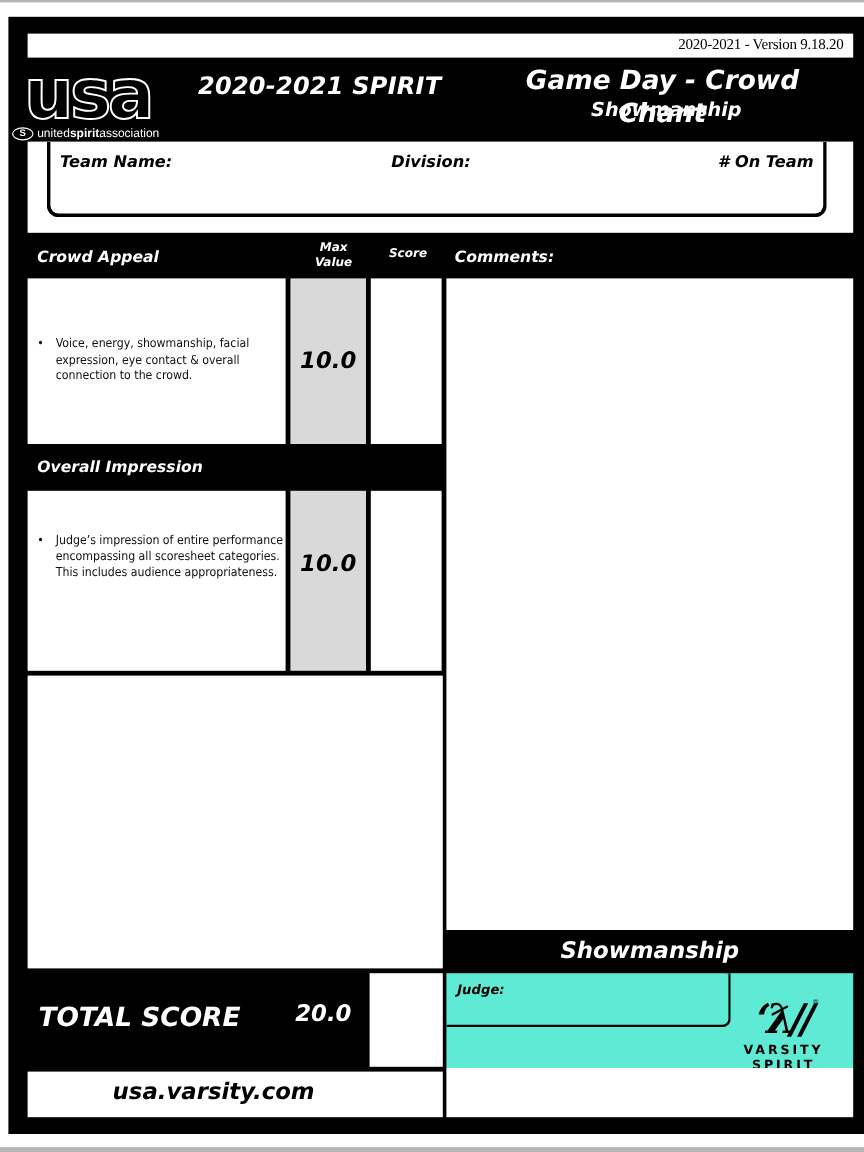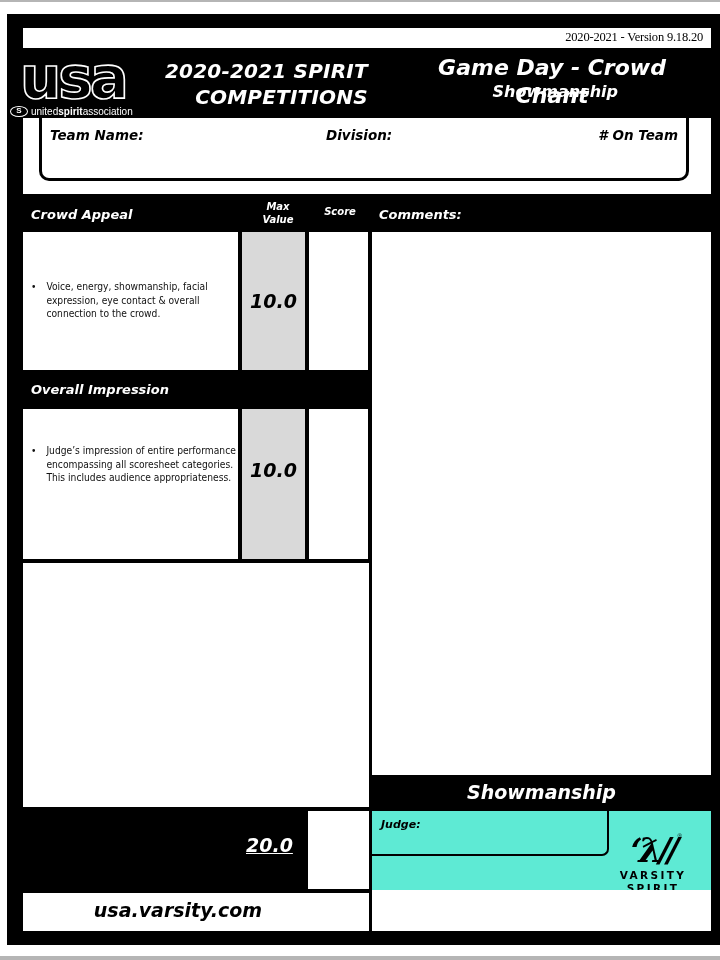--- a/index.html
+++ b/index.html
@@ -48,21 +48,21 @@
   .max-val { position: absolute; width: 100%; text-align: center; font-size: 19px; color: #000; }
   .comments-area { left: 365px; top: 218px; width: 339px; height: 543px; background: #fff; }
 
   .overall-hdr-text { position: absolute; left: 24px; top: 368px; color: #fff; font-size: 13px; }
 
   .blank-area { left: 16px; top: 549px; width: 346px; height: 244px; background: #fff; }
 
   .showman-band-text { position: absolute; left: 365px; top: 767px; width: 339px; text-align: center; color: #fff; font-size: 19px; }
 
   .total-label { left: 25px; top: 822px; color: #fff; font-size: 22px; }
-  .total-val { left: 239px; top: 820px; color: #fff; font-size: 19px; text-decoration: underline; }
+  .total-val { left: 239px; top: 820px; color: #fff; font-size: 19px; }
   .total-score-box { left: 301px; top: 797px; width: 61px; height: 78px; background: #fff; }
 
   .judge-area { left: 365px; top: 797px; width: 339px; height: 79px; background: #5eead4; }
   .judge-box { position: absolute; left: 0; top: 0; width: 237px; height: 45px; border: 2.5px solid #000; border-left: none; border-top: none; border-radius: 0 0 7px 0; }
   .judge-label { position: absolute; left: 9px; top: 7px; font-size: 11px; color: #000; }
 
   .varsity-logo { position: absolute; left: 236px; top: 20px; width: 90px; height: 80px; text-align: center; }
   .varsity-mark { font-family: "DejaVu Serif", serif; font-weight: 900; font-style: italic; font-size: 34px; line-height: 38px; color: #000; letter-spacing: -4px; }
   .varsity-reg { position: absolute; right: 16px; top: 2px; font-size: 6px; }
   .varsity-words { font-family: "DejaVu Sans", sans-serif; font-weight: 700; font-size: 10.5px; letter-spacing: 2.4px; line-height: 13px; color: #000; }
@@ -85,21 +85,20 @@
   <div class="abs logo">
     <div class="logo-usa">usa</div>
     <div class="logo-sub">
       <span class="swoosh">S</span>
       <span><span>united</span><b>spirit</b><span>association</span></span>
     </div>
   </div>
 
   <div class="abs comp-title heavy">
     <div>2020-2021 SPIRIT</div>
-    <div>COMPETITIONS</div>
   </div>
 
   <div class="abs event-title heavy">Game Day - Crowd Chant</div>
   <div class="abs event-sub heavy">Showmanship</div>
 
   <div class="abs team-panel">
     <div class="team-box">
       <span class="field-label heavy" style="left:8px;">Team Name:</span>
       <span class="field-label heavy" style="left:284px;">Division:</span>
       <span class="field-label heavy" style="right:8px;"># On Team</span>
@@ -139,20 +138,21 @@
     <div class="max-val heavy" style="top:50px;">10.0</div>
   </div>
   <div class="abs white" style="left:302px; top:395px; width:59px; height:150px;"></div>
 
   <div class="abs comments-area"></div>
 
   <div class="abs blank-area"></div>
 
   <div class="showman-band-text heavy">Showmanship</div>
 
+  <div class="abs total-label heavy">TOTAL SCORE</div>
   <div class="abs total-val heavy">20.0</div>
   <div class="abs total-score-box"></div>
 
   <div class="abs judge-area">
     <div class="judge-box">
       <span class="judge-label heavy">Judge:</span>
     </div>
     <div class="varsity-logo">
       <span class="varsity-reg">®</span>
       <div class="varsity-mark">‘ƛ//</div>

